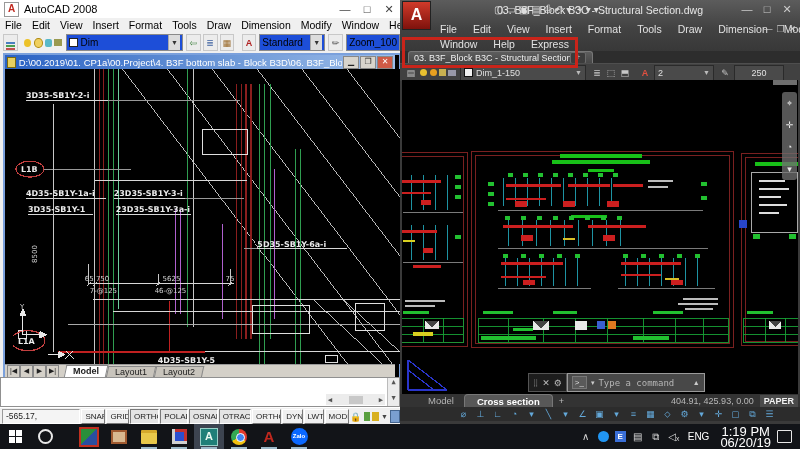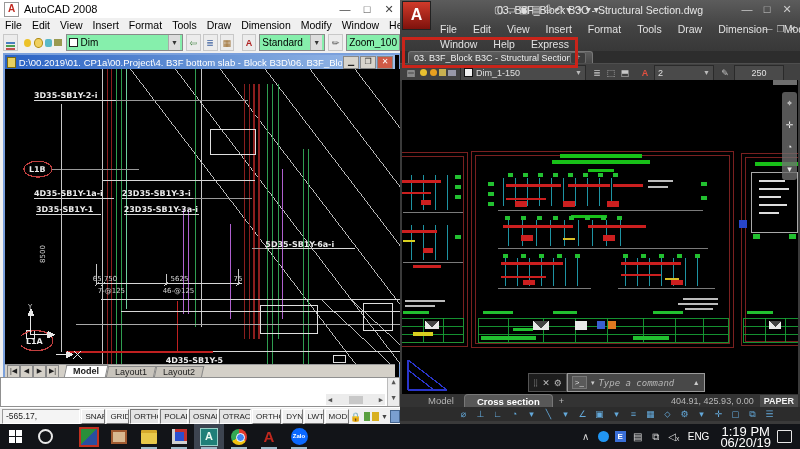--- a/index.html
+++ b/index.html
@@ -7,30 +7,30 @@
        font-family:"Liberation Sans",sans-serif;-webkit-font-smoothing:antialiased}
   .abs{position:absolute}
   
   #lwin{left:0;top:0;width:400px;height:424px;background:#f0f0f0;border-right:1px solid #222}
   #ltitle{left:0;top:0;width:400px;height:18px;background:#fff;border-bottom:1px solid #d9d9d9;display:flex;align-items:center}
   #ltitle .t{font-size:11px;color:#000;margin-left:5px}
   .winctl{font-size:11px;color:#444;width:22px;text-align:center;line-height:18px}
   #lmenu{left:0;top:18px;width:400px;height:15px;background:#f0f0f0;border-bottom:1px solid #dcdcdc;display:flex}
   #lmenu span{font-size:10.5px;color:#000;padding:1px 5px;white-space:nowrap}
   #ltools{left:0;top:33px;width:400px;height:19px;background:#f0f0f0;display:flex;align-items:center}
-  .combo{height:15px;background:#86efac;border:1px solid #8a8a8a;font-size:10px;color:#000;display:flex;align-items:center;padding:0 2px;position:relative}
+  .combo{height:15px;background:#1d4ed8;border:1px solid #8a8a8a;font-size:10px;color:#000;display:flex;align-items:center;padding:0 2px;position:relative}
   .combo .chev{margin-left:auto;font-size:7px;color:#333;background:#dcdcdc;border-left:1px solid #aaa;height:100%;display:flex;align-items:center;padding:0 2px}
   .ticon{width:15px;height:15px;margin:0 1px;background:#ececec;border:1px solid #c8c8c8;display:flex;align-items:center;justify-content:center;font-size:9px}
   
   #child{left:3px;top:53px;width:394px;height:322px;border:2px solid #7aa0dc;background:#000}
   #ctitle{left:0;top:0;width:390px;height:14px;background:linear-gradient(90deg,#2a62c4,#6f9ad8 60%,#9dbdea);display:flex;align-items:center}
   #ctitle .t{font-size:9.5px;color:#fff;margin-left:3px;white-space:nowrap;overflow:hidden;max-width:330px}
   .cbtn{width:14px;height:11px;background:#d8d4cc;border:1px solid #888;font-size:8px;line-height:10px;text-align:center;color:#222;margin-left:1px}
   .cbtn.close{background:#cf5a46;color:#fff}
-  #ldraw{left:16px;top:14px;width:390px;height:295px;background:#000}
+  #ldraw{left:8px;top:14px;width:390px;height:295px;background:#000}
   #ltabs{left:0;top:309px;width:390px;height:13px;background:#d4d0c8;display:flex;align-items:flex-end;border-top:1px solid #999}
   .tabarrow{font-size:7px;color:#222;background:#d4d0c8;border:1px solid #888;width:11px;height:11px;line-height:10px;text-align:center}
   .ltab{font-size:9px;color:#222;background:#c8c4bc;border:1px solid #888;border-bottom:none;padding:0 7px;height:11px;line-height:11px;transform:skewX(-12deg)}
   .ltab span{display:inline-block;transform:skewX(12deg)}
   .ltab.active{background:#fff;font-weight:bold;height:12px}
   
   #lcmd{left:0;top:377px;width:400px;height:30px;background:#fff;border:1px solid #909090;box-sizing:border-box;font-family:"DejaVu Sans Mono",monospace;font-size:9.5px;color:#000}
   #lcmd .row{height:14px;line-height:14px;padding-left:4px;white-space:pre}
   #lcmd .sb{position:absolute;right:0;top:0;width:11px;height:28px;background:#ececec;border-left:1px solid #bbb;font-size:7px;color:#555;text-align:center}
   #lcmd .hsb{position:absolute;right:14px;bottom:1px;width:55px;height:11px;background:#ececec;font-size:7px;color:#555;display:flex;align-items:center;justify-content:space-between;padding:0 2px}
@@ -58,21 +58,21 @@
   .dcombo{height:14px;background:#4a4a4a;border:1px solid #2a2a2a;font-size:9px;color:#e0e0e0;display:flex;align-items:center;padding:0 3px;gap:3px}
   .dcombo .chev{margin-left:auto;font-size:7px;color:#bbb}
   .dicon{width:14px;height:14px;display:flex;align-items:center;justify-content:center;font-size:9px;color:#c8c8c8}
   #rdraw{left:2px;top:80px;width:396px;height:314px;background:#000;overflow:hidden}
   #navbar{right:1px;top:12px;width:15px;height:88px;background:rgba(110,110,110,.78);border-radius:3px;display:flex;flex-direction:column;align-items:center;justify-content:space-around;z-index:5}
   #navbar span{font-size:9px;color:#e8e8e8;line-height:10px}
   #rcmd{left:126px;top:293px;height:19px;display:flex;align-items:center;z-index:6}
   #rcmd .left{background:#1d1d1d;border:1px solid #555;height:17px;display:flex;align-items:center;gap:4px;padding:0 4px;color:#bbb;font-size:9px}
   #rcmd .input{background:#484848;border:1px solid #9a9a9a;height:17px;display:flex;align-items:center;gap:4px;padding:0 4px;width:128px}
   #rcmd .pr{background:#5a5a5a;border:1px solid #777;color:#ddd;font-size:8px;padding:0 2px;line-height:11px}
-  #rcmd .ph{font-size:9px;color:#b5b5b5;font-style:italic;font-family:"DejaVu Sans Mono",monospace}
+  #rcmd .ph{font-size:9px;color:#b5b5b5;font-family:"DejaVu Sans Mono",monospace}
   #rltabs{left:0;top:394px;width:400px;height:13px;background:#333;display:flex;align-items:center}
   #rltabs .mtab{font-size:9.5px;color:#b5b5b5;padding:0 10px}
   #rltabs .atab{font-size:9.5px;color:#fff;font-weight:bold;background:#585858;border:1px solid #777;border-bottom:none;border-radius:4px 4px 0 0;padding:1px 12px}
   #rltabs .plus{font-size:9px;color:#bbb;padding:0 6px}
   #rcoords{margin-left:auto;font-size:9px;color:#b8b8b8}
   #rpaper{font-size:9px;color:#f2f2f2;font-weight:bold;background:#4a4a4a;padding:1px 4px;margin:0 2px 0 6px}
   #rstatus{left:0;top:407px;width:400px;height:14px;background:#2c2c2c;display:flex;align-items:center;padding-left:55px;box-sizing:border-box}
   #rstatus span{width:17px;text-align:center;font-size:9px;color:#64a9da;line-height:14px}
   
   #taskbar{left:0;top:424px;width:800px;height:25px;background:#121418;display:flex;align-items:center;z-index:60}

